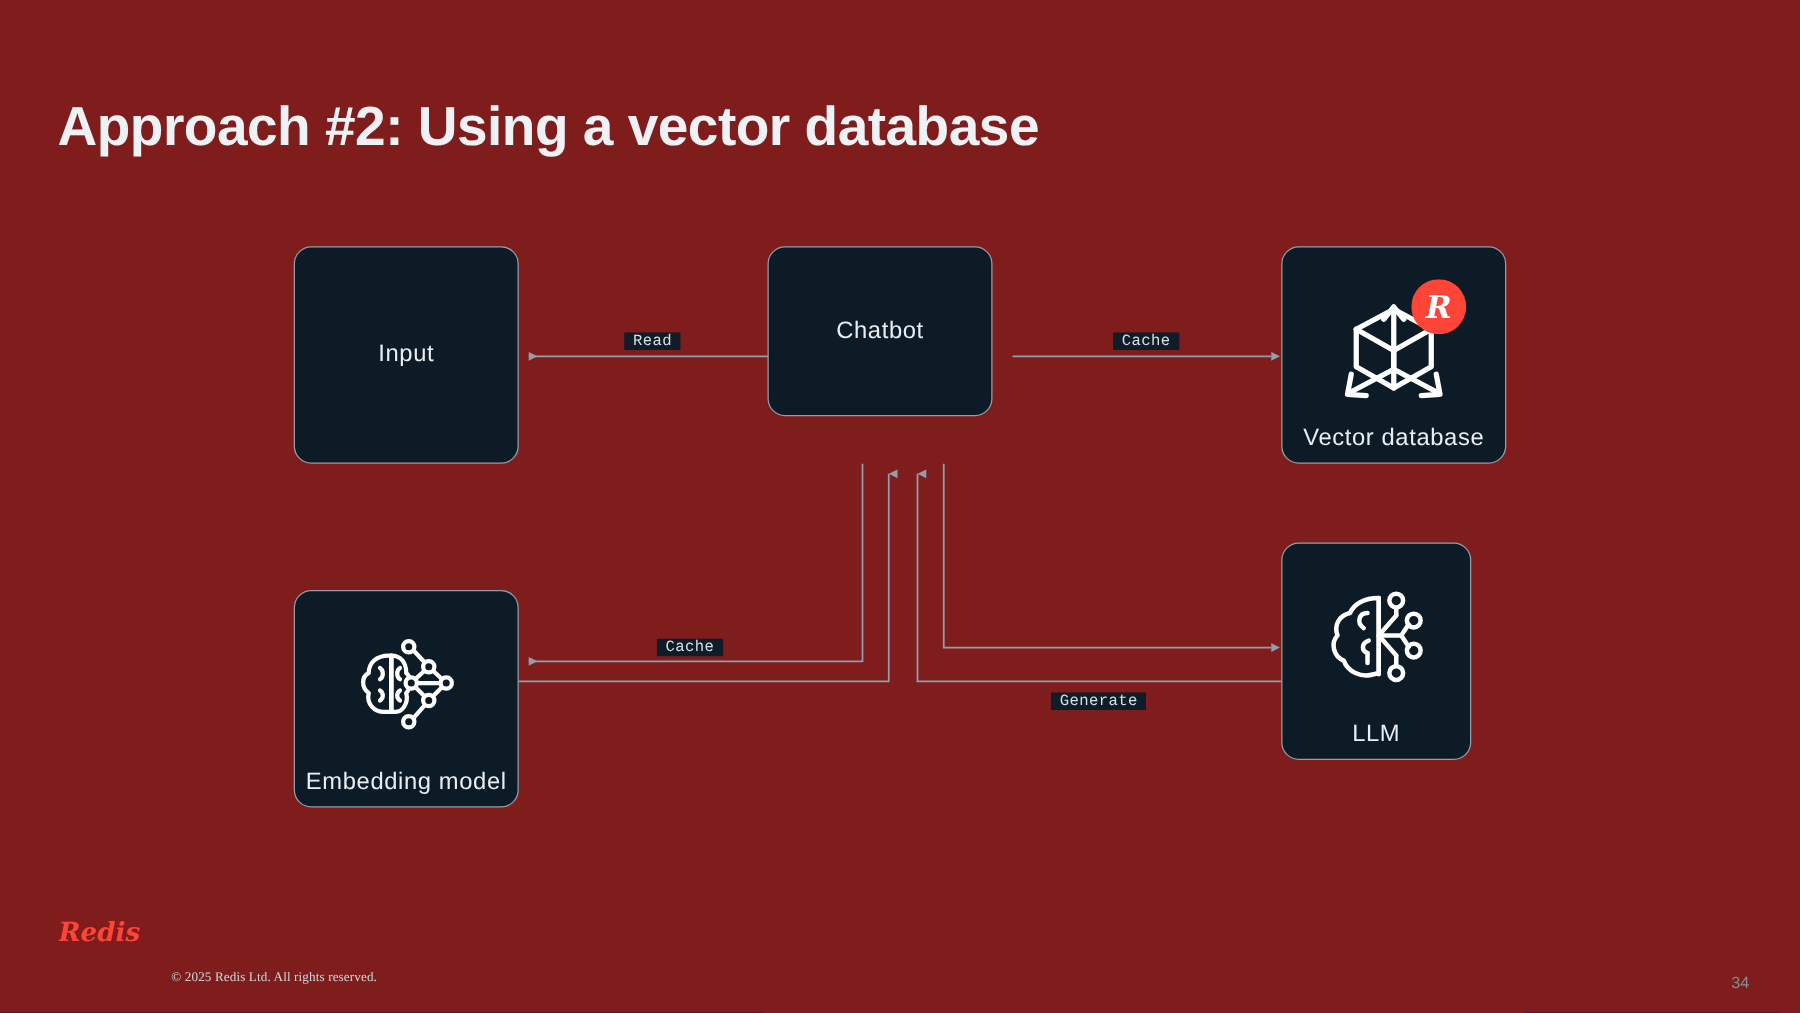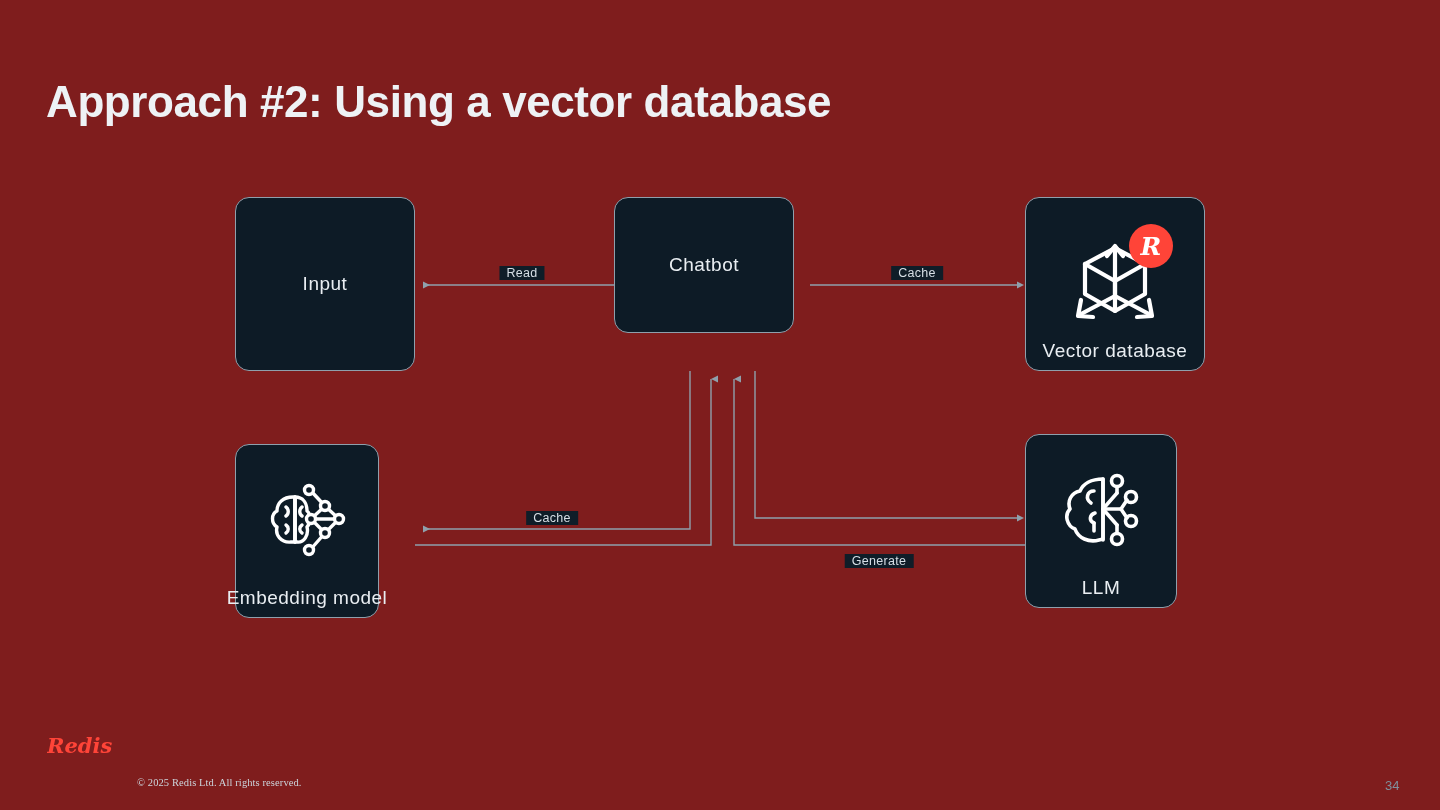--- a/index.html
+++ b/index.html
@@ -65,21 +65,21 @@
     font-family: Liberation Sans, sans-serif;
     font-size: 19px;
     letter-spacing: 0.5px;
     color: #e9eef2;
     white-space: nowrap;
   }
 
   #node-input  { left: 235px; top: 197px; width: 180px; height: 174px; }
   #node-chatbot{ left: 594px; top: 197px; width: 180px; height: 136px; margin-left: 20px; }
   #node-vdb    { left: 1025px; top: 197px; width: 180px; height: 174px; }
-  #node-embed  { left: 235px; top: 444px; width: 144px; height: 174px; }
+  #node-embed  { left: 235px; top: 472px; width: 180px; height: 174px; }
   #node-llm    { left: 1025px; top: 434px; width: 152px; height: 174px; }
 
   #node-vdb .node-label,
   #node-embed .node-label,
   #node-llm .node-label {
     position: absolute;
     bottom: 8px;
     left: 50%;
     transform: translateX(-50%);
   }
@@ -88,21 +88,21 @@
   #node-llm .icon-wrap {
     position: absolute;
     top: 50%;
     left: 50%;
     transform: translate(-50%, -58%);
   }
 
   
   .edge-label {
     position: absolute;
-    font-family: Liberation Sans, sans-serif;
+    font-family: Liberation Mono, monospace;
     font-size: 12.5px;
     letter-spacing: 0.3px;
     color: #d7dfe6;
     white-space: nowrap;
     background: #0f1d28;
     padding: 0 7px;
     transform: translate(-50%, -50%);
   }
   #label-read     { left: 522px; top: 273px; }
   #label-cache    { left: 917px; top: 273px; text-align: right; }

